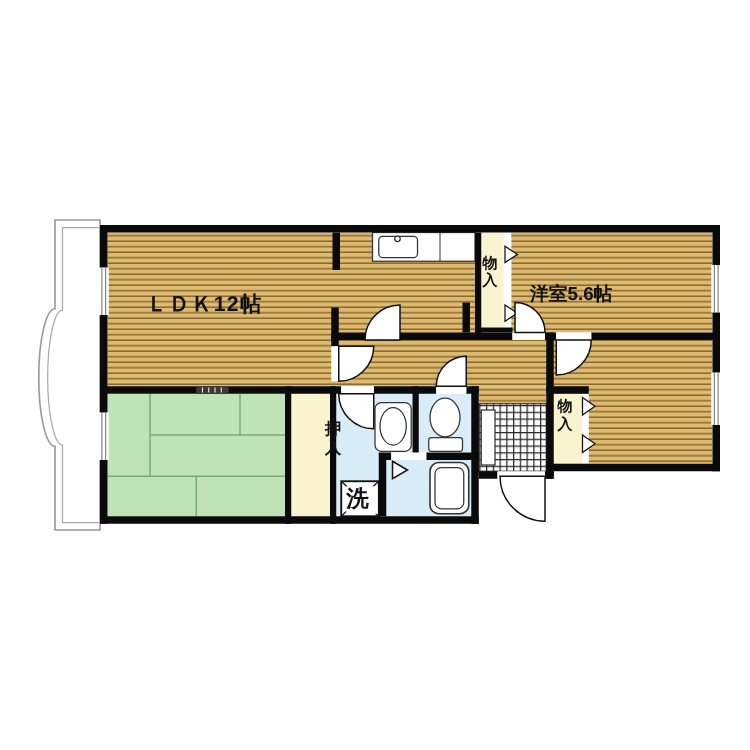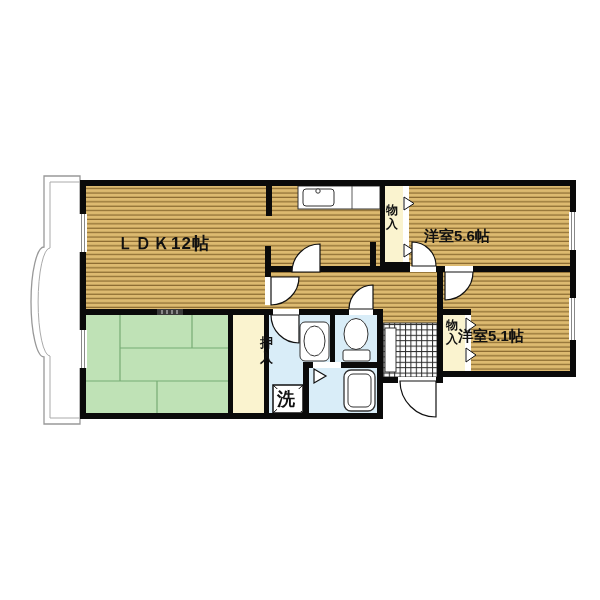--- a/index.html
+++ b/index.html
@@ -193,18 +193,17 @@
     <path d="M373,309 L373,285 A24,24 0 0 0 349,309 Z"></path>
     <path d="M412,266 L412,242 A24,24 0 0 1 436,266 Z"></path>
     <path d="M445,272 L445,300 A28,28 0 0 0 473,272 Z"></path>
     <path d="M436,381 L436,417 A36,36 0 0 1 400,381 Z"></path>
     <path d="M314,369 L326,376 L314,383 Z"></path>
   </g>
 </svg>
 
 <div class="label lbl-ldk">ＬＤＫ12帖</div>
 <div class="label lbl-w56">洋室5.6帖</div>
-<div class="label lbl-w51">洋室5.1帖</div>
 <div class="label v lbl-oshiire">押入</div>
 <div class="label v lbl-mono-top">物入</div>
 <div class="label v lbl-mono-btm">物入</div>
 <div class="label lbl-laundry">洗</div>
 </div>
 
 </body></html>

